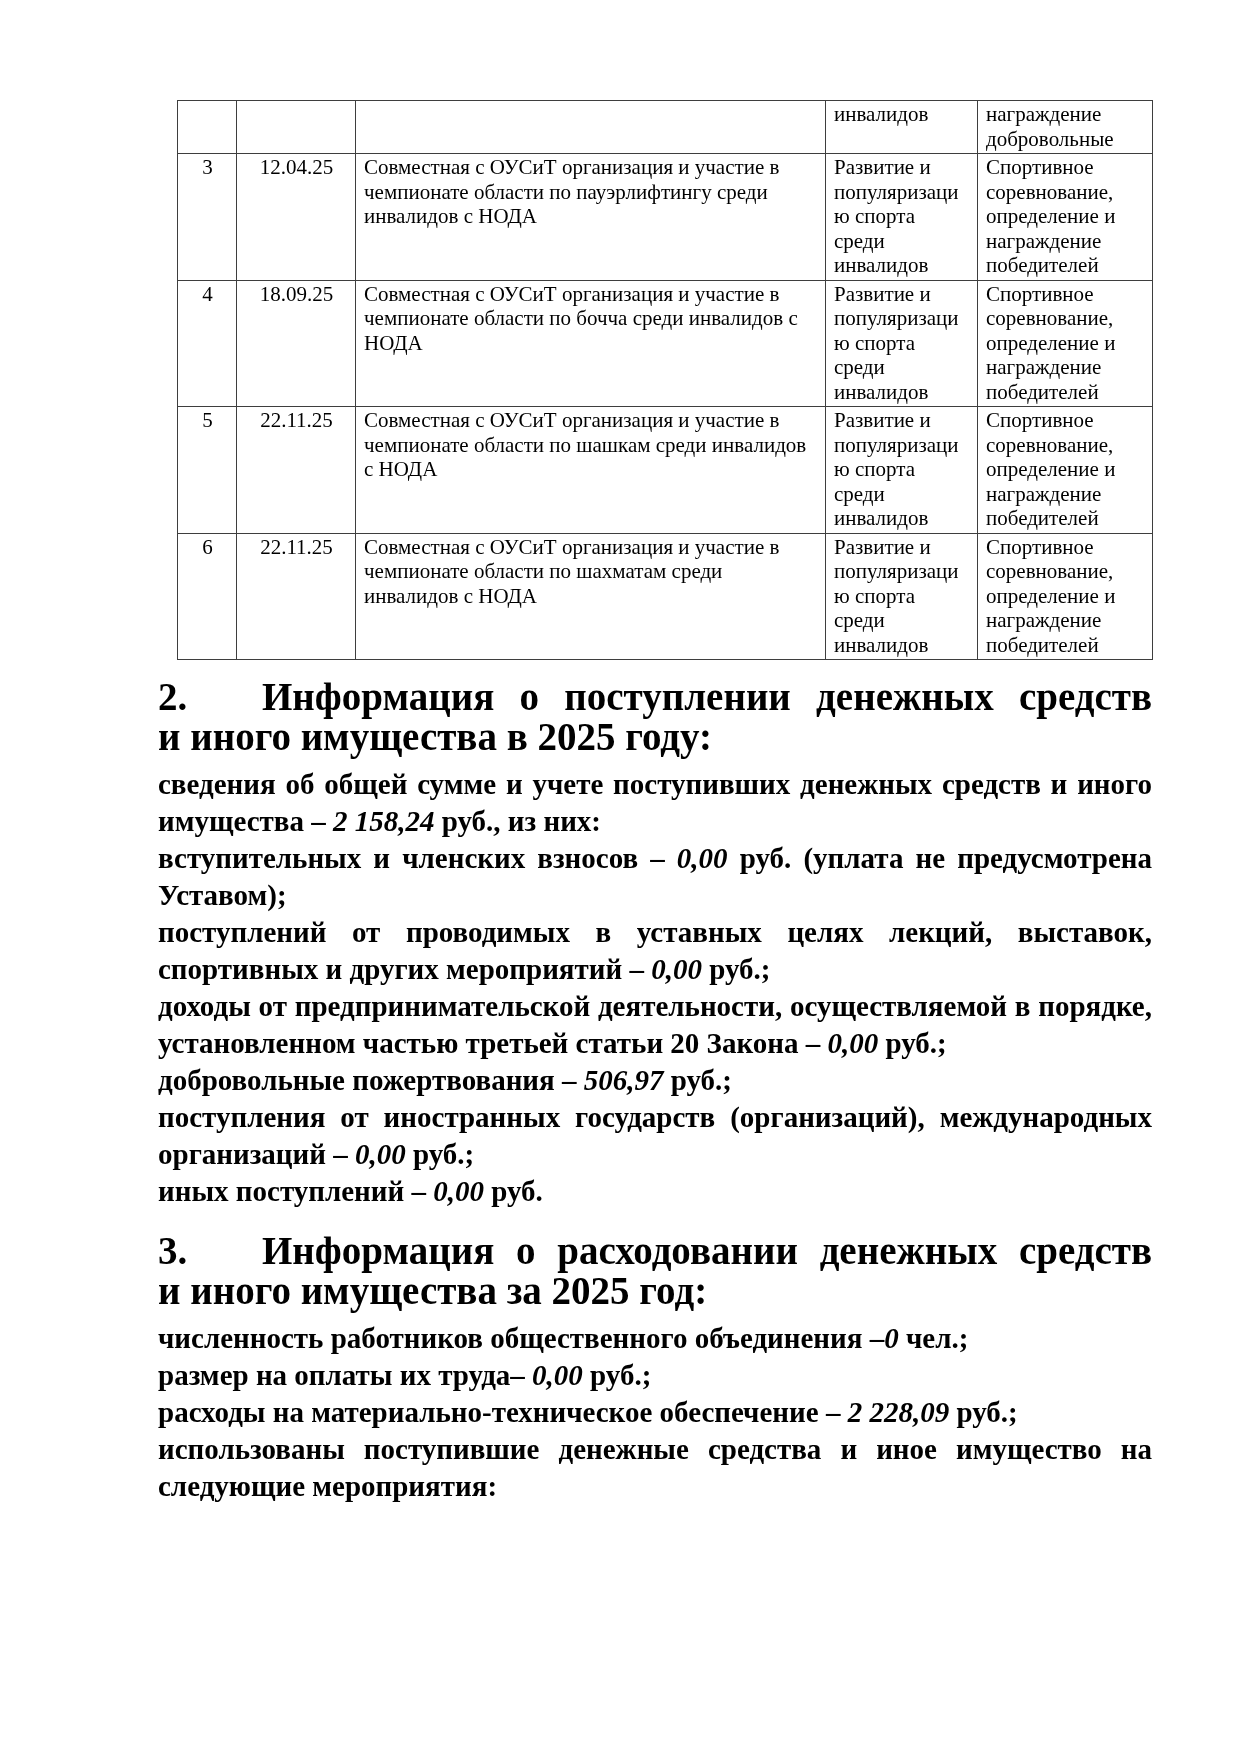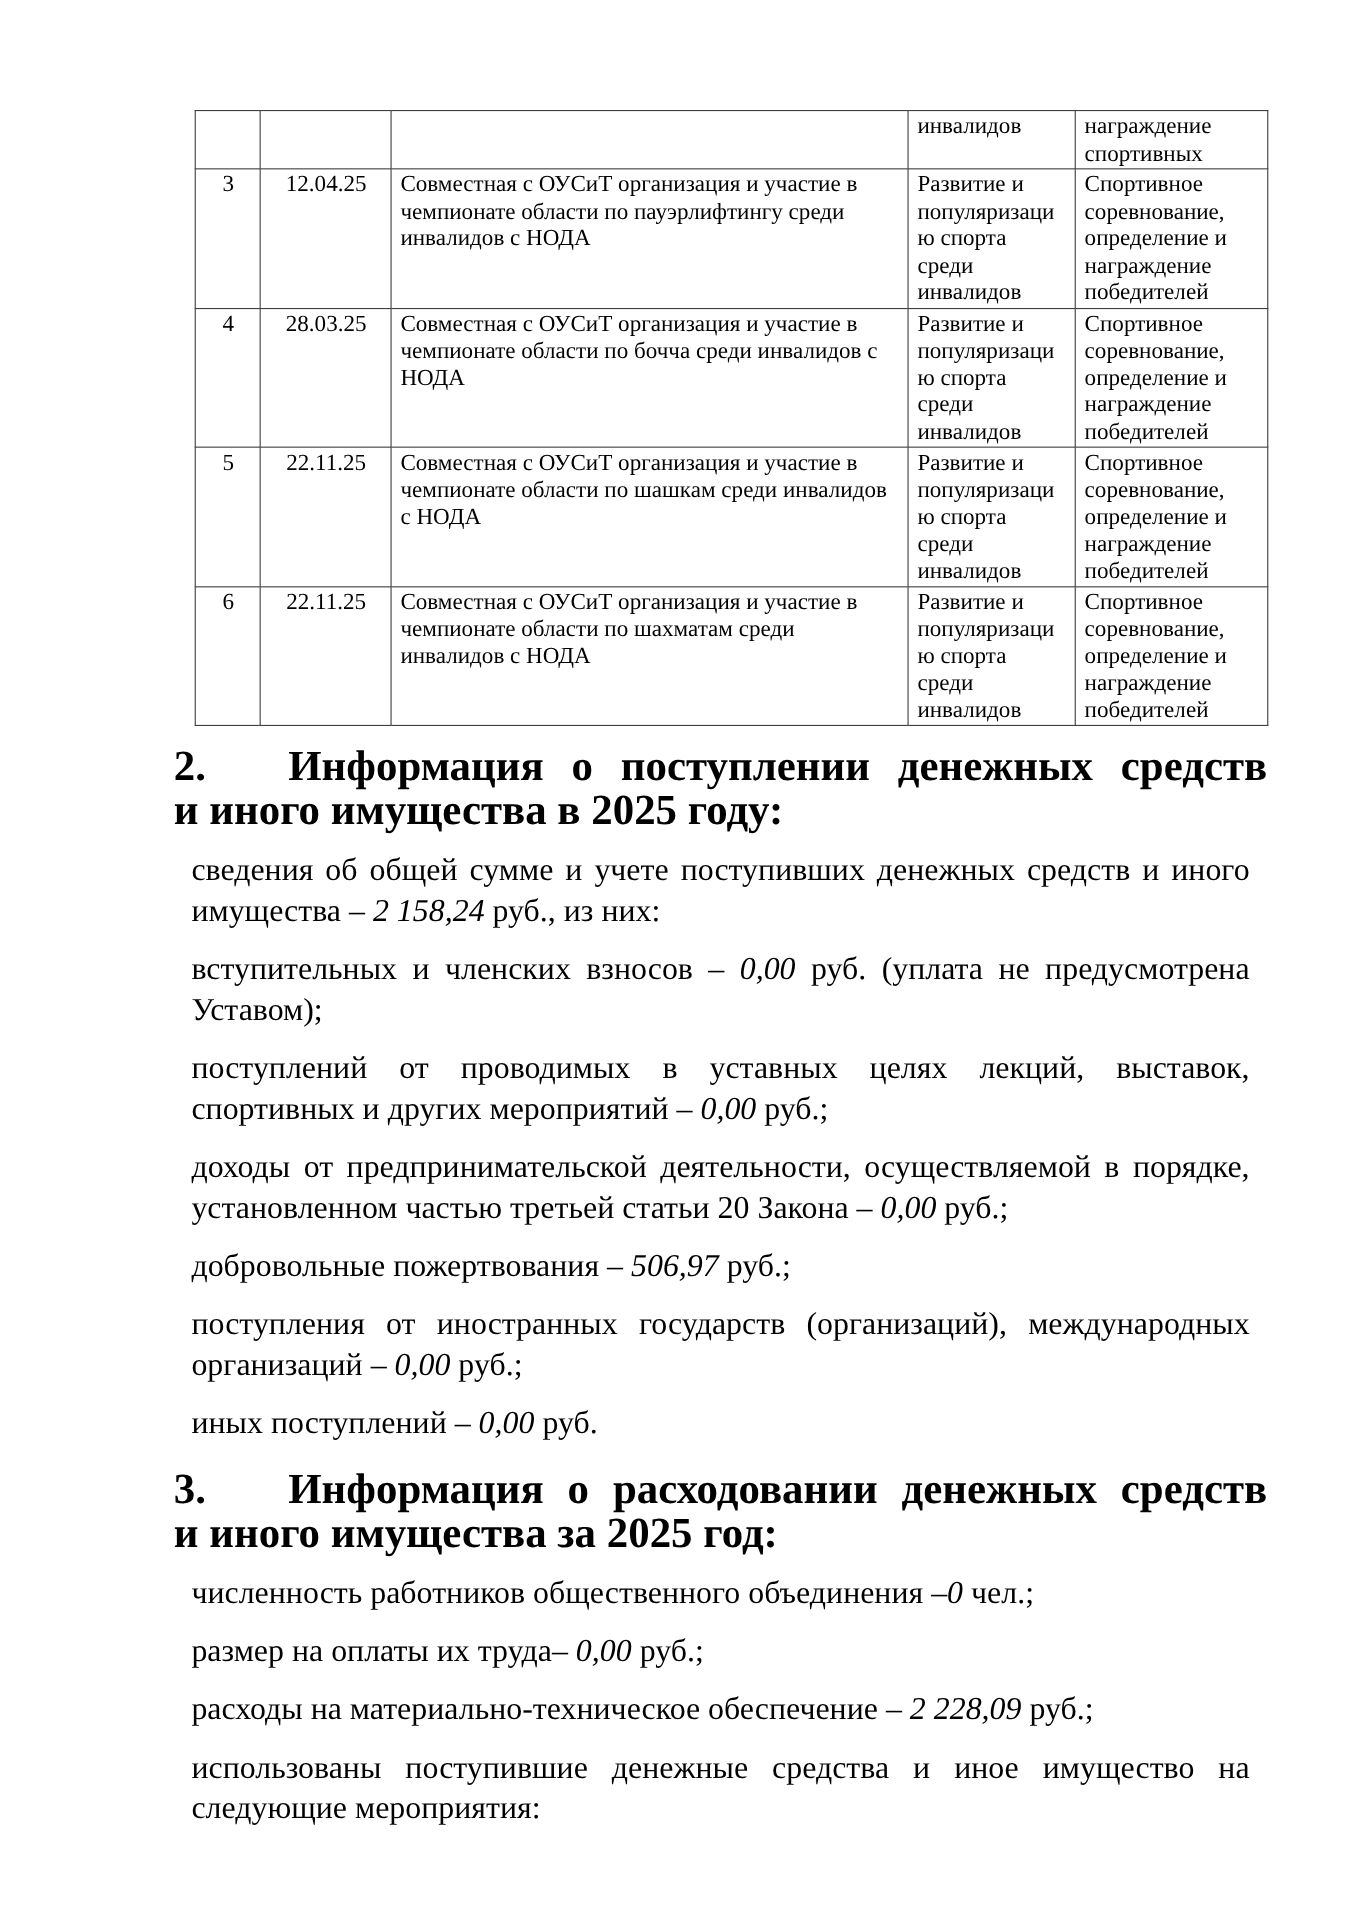--- a/index.html
+++ b/index.html
@@ -49,21 +49,22 @@
   }
   .sec-num {
     display: inline-block;
     width: 104px;
   }
   
   .paras p {
     font-size: 29px;
     line-height: 37px;
     text-align: justify;
-    margin: 16px;
+    margin: 0;
+    font-weight: bold;
   }
   .it { font-style: italic; }
   section.sec-block-3 p.sec-heading { margin-top: 21px; }
 </style>
 </head>
 <body>
 
 <div class="page">
 
   <table class="events-table">
@@ -73,32 +74,32 @@
       <col style="width:470px">
       <col style="width:152px">
       <col style="width:175px">
     </colgroup>
     <tbody>
         <tr>
           <td class="c-num"></td>
           <td class="c-date"></td>
           <td class="c-desc"></td>
           <td class="c-purpose">инвалидов</td>
-          <td class="c-result">награждение спортивных</td>
+          <td class="c-result">награждение добровольные</td>
         </tr>
         <tr>
           <td class="c-num">3</td>
           <td class="c-date">12.04.25</td>
           <td class="c-desc">Совместная с ОУСиТ организация и участие в чемпионате области по пауэрлифтингу среди инвалидов с НОДА</td>
           <td class="c-purpose">Развитие и популяризацию спорта среди инвалидов</td>
           <td class="c-result">Спортивное соревнование, определение и награждение победителей</td>
         </tr>
         <tr>
           <td class="c-num">4</td>
-          <td class="c-date">28.03.25</td>
+          <td class="c-date">18.09.25</td>
           <td class="c-desc">Совместная с ОУСиТ организация и участие в чемпионате области по бочча среди инвалидов с НОДА</td>
           <td class="c-purpose">Развитие и популяризацию спорта среди инвалидов</td>
           <td class="c-result">Спортивное соревнование, определение и награждение победителей</td>
         </tr>
         <tr>
           <td class="c-num">5</td>
           <td class="c-date">22.11.25</td>
           <td class="c-desc">Совместная с ОУСиТ организация и участие в чемпионате области по шашкам среди инвалидов с НОДА</td>
           <td class="c-purpose">Развитие и популяризацию спорта среди инвалидов</td>
           <td class="c-result">Спортивное соревнование, определение и награждение победителей</td>

